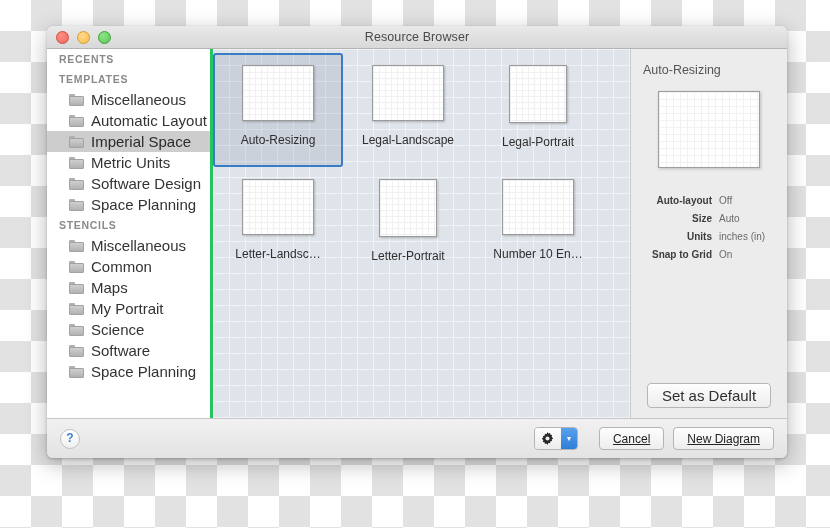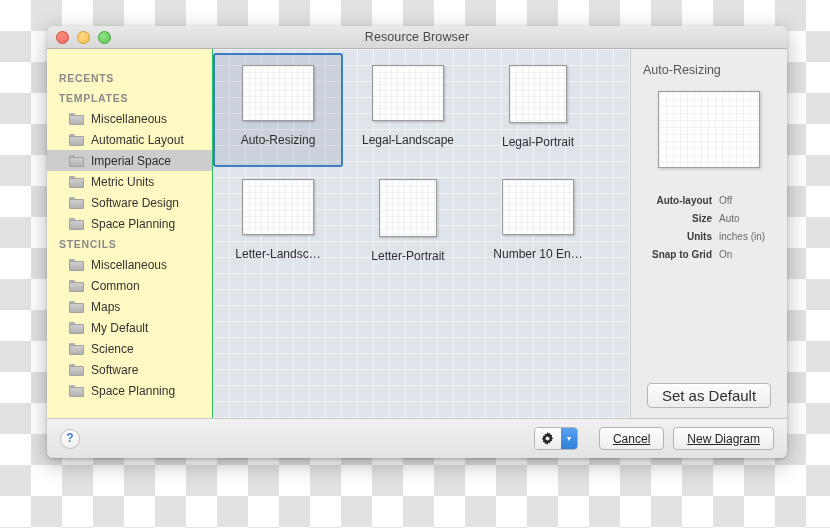--- a/index.html
+++ b/index.html
@@ -80,39 +80,39 @@
   #body-row {
     flex: 1 1 auto;
     display: flex;
     min-height: 0;
   }
 
   
   #sidebar {
     width: 166px;
     flex: 0 0 166px;
-    background: #fef9c3;
-    border-right: 1px solid #22c55e;
-    padding-top: 19px;
+    background: #ffffff;
+    border-right: 3px solid #22c55e;
+    padding-top: 0;
     overflow: hidden;
     box-sizing: border-box;
   }
   .group-header {
     font-size: 10.5px;
     font-weight: bold;
     letter-spacing: 0.7px;
     color: #8a8a8a;
     padding: 4px 0 4px 12px;
   }
   .sb-item {
     display: flex;
     align-items: center;
     height: 21px;
     padding-left: 22px;
-    font-size: 12px;
+    font-size: 15px;
     color: #333;
   }
   .sb-item.selected {
     background: #cdcdcd;
     color: #2b2b2b;
   }
   .folder {
     width: 15px; height: 12px;
     margin-right: 7px;
     flex: 0 0 15px;
@@ -416,21 +416,21 @@
               <span class="tab"></span>
               <span class="bodyf"></span>
             </span>
           <span class="sb-label">Maps</span>
         </div>
         <div class="sb-item">
           <span class="folder">
               <span class="tab"></span>
               <span class="bodyf"></span>
             </span>
-          <span class="sb-label">My Default</span>
+          <span class="sb-label">My Portrait</span>
         </div>
         <div class="sb-item">
           <span class="folder">
               <span class="tab"></span>
               <span class="bodyf"></span>
             </span>
           <span class="sb-label">Science</span>
         </div>
         <div class="sb-item">
           <span class="folder">

